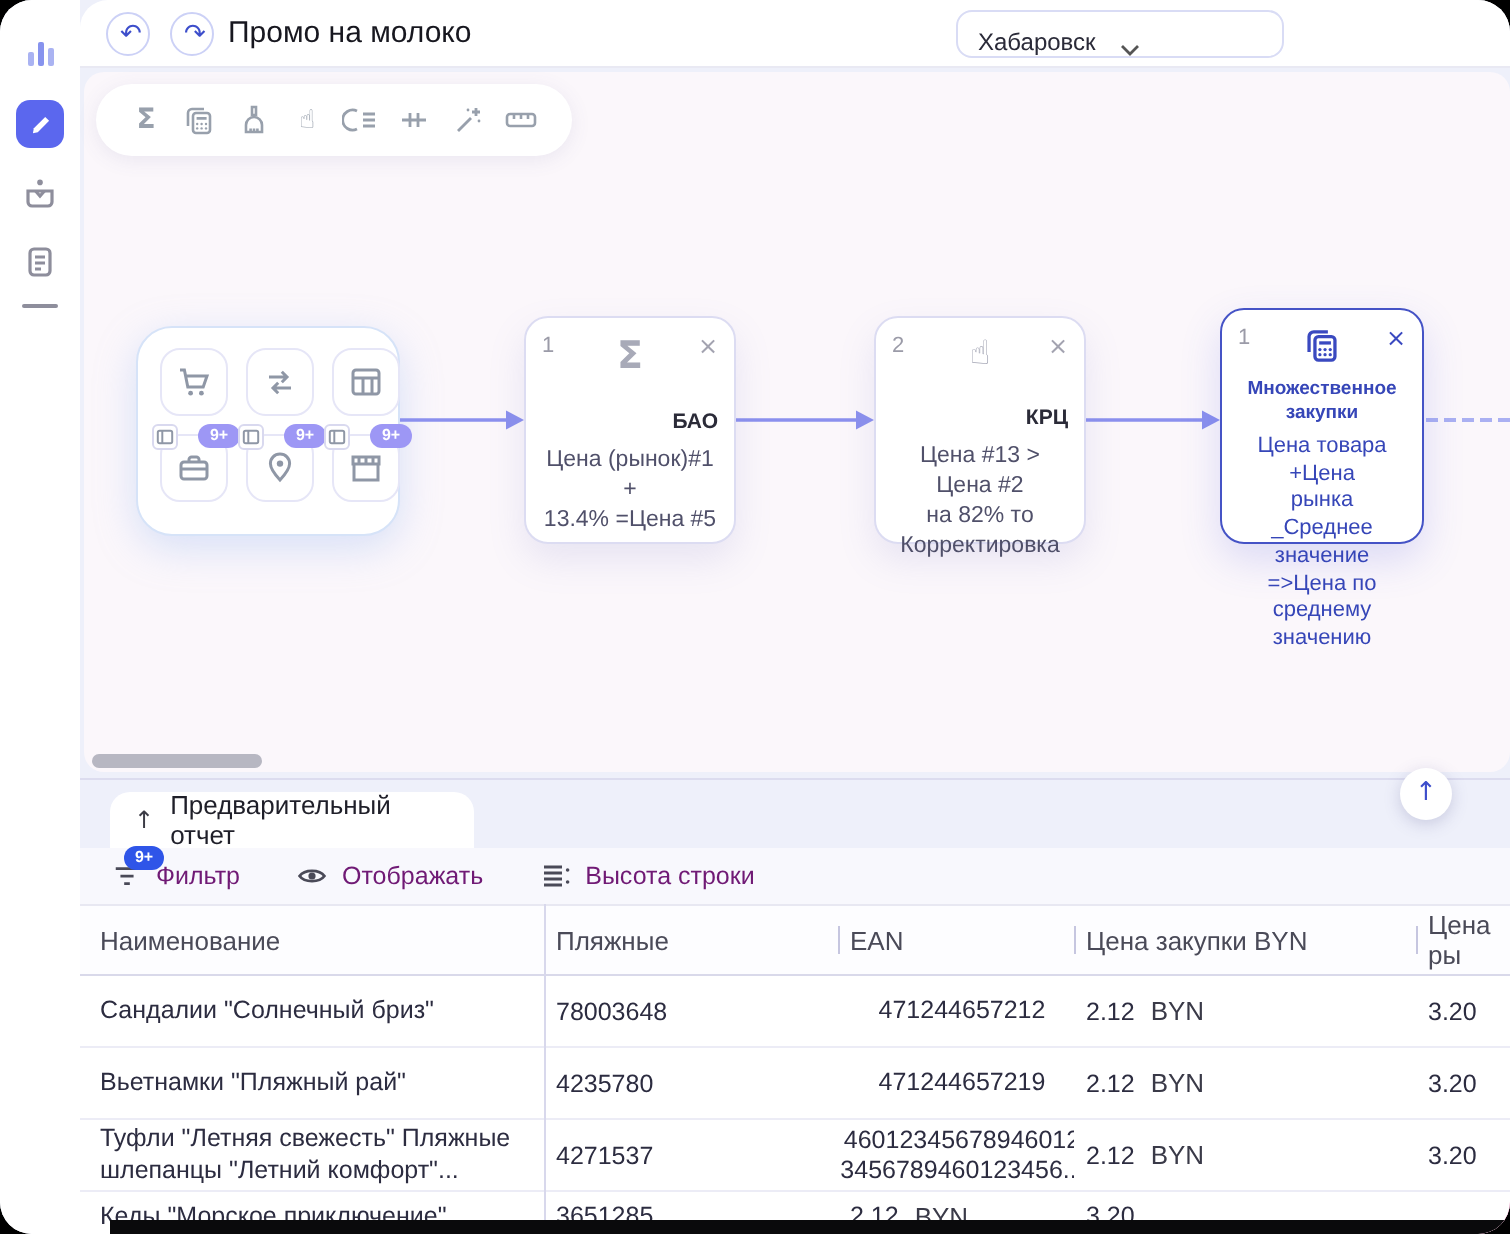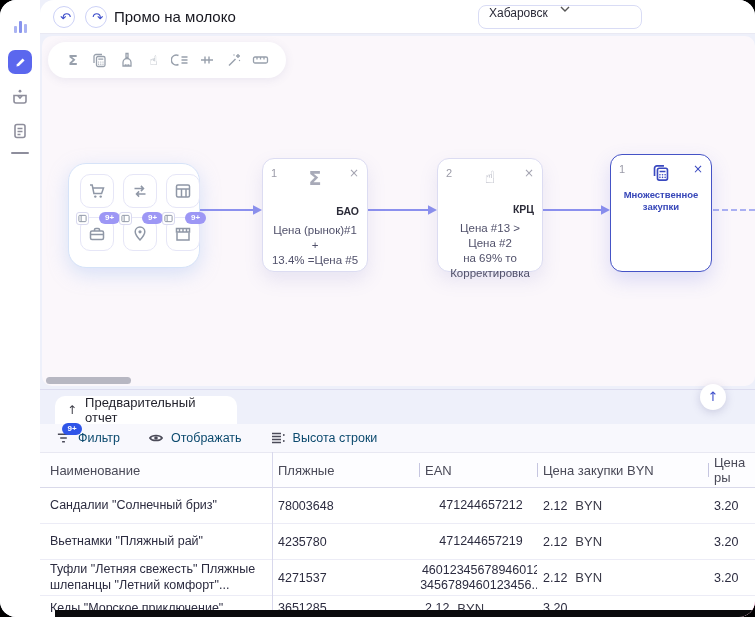--- a/index.html
+++ b/index.html
@@ -15,21 +15,21 @@
   #sidebar{position:absolute;left:0;top:0;width:40px;height:617px;background:#fff;}
   .side-icon{position:absolute;left:8px;width:24px;height:24px;display:flex;align-items:center;justify-content:center;border-radius:7px;cursor:pointer;}
   .side-icon.active{background:#5b67ee;}
   #side-divider{position:absolute;left:11px;top:152px;width:18px;height:2px;background:#8e8e9c;border-radius:1px;}
 
   
   #header{position:absolute;left:40px;top:0;width:715px;height:34px;background:#fff;border-top-left-radius:14px;border-bottom:1px solid #e9e9f3;}
   .circle-btn{position:absolute;top:6px;width:22px;height:22px;border-radius:50%;border:1px solid #ccd1f6;background:#fff;color:#3d4ecb;font-size:13px;line-height:20px;text-align:center;cursor:pointer;}
   #undo-btn{left:13px;}#redo-btn{left:45px;}
   #page-title{position:absolute;left:74px;top:8px;font-size:15px;font-weight:500;color:#17171f;}
-  #city-dropdown{position:absolute;left:438px;top:5px;width:164px;height:24px;border:1px solid #d9dcf5;border-radius:8px;background:#fff;display:flex;align-items:flex-start;padding:0 10px;cursor:pointer;}
+  #city-dropdown{position:absolute;left:438px;top:5px;width:164px;height:24px;border:1px solid #d9dcf5;border-radius:8px;background:#fff;display:flex;align-items:flex-end;padding:0 10px;cursor:pointer;}
   #city-dropdown span{font-size:12px;color:#2a2a38;flex:1;}
 
   
   #canvas{position:absolute;left:42px;top:36px;width:713px;height:350px;background:#fbf7fb;border-radius:10px;}
   #toolbar{position:absolute;left:48px;top:42px;width:238px;height:36px;background:#fff;border-radius:18px;box-shadow:0 2px 10px rgba(90,90,150,.10);display:flex;align-items:center;justify-content:space-between;padding:0 16px;}
   .tb-icon{width:18px;height:18px;display:flex;align-items:center;justify-content:center;color:#98a0ac;font-size:14px;font-weight:bold;cursor:pointer;}
 
   
   #palette{position:absolute;left:68px;top:163px;width:132px;height:105px;background:#fff;border:1px solid #d6e3f8;border-radius:18px;box-shadow:0 6px 20px rgba(150,180,240,.35);padding:10px 11px;display:grid;grid-template-columns:repeat(3,34px);grid-template-rows:34px 34px;gap:9px;cursor:pointer;}
   .pal-btn{position:relative;width:34px;height:34px;border:1px solid #e6e6f7;border-radius:10px;background:#fff;display:flex;align-items:center;justify-content:center;cursor:pointer;}
@@ -61,21 +61,21 @@
   #panel-separator{position:absolute;left:40px;top:389px;width:715px;height:1px;background:#dcdcef;}
   #expand-btn{position:absolute;left:700px;top:384px;width:26px;height:26px;border-radius:50%;background:#fff;box-shadow:0 2px 8px rgba(90,90,150,.25);color:#3d4ecb;font-size:13px;text-align:center;line-height:26px;cursor:pointer;}
 
   
   #report-tab{position:absolute;left:55px;top:396px;width:182px;height:28px;background:#fff;border-radius:10px 10px 0 0;display:flex;align-items:center;padding:0 12px;gap:8px;cursor:pointer;}
   #report-tab .arrow{font-size:12px;color:#3c3c46;}
   #report-tab .label{font-size:13px;color:#1f1f29;}
 
   #filter-bar{position:absolute;left:40px;top:424px;width:715px;height:28px;background:#f8f8fd;display:flex;align-items:center;padding-left:15px;gap:28px;}
   .ctrl{display:flex;align-items:center;gap:7px;cursor:pointer;}
-  .ctrl .lbl{font-size:12.5px;color:#0c4a6e;}
+  .ctrl .lbl{font-size:12.5px;color:#701a75;}
   .ctrl .ic{position:relative;width:16px;height:16px;display:flex;align-items:center;justify-content:center;color:#4a4a58;}
   .ctrl-badge{position:absolute;top:-7px;right:-11px;min-width:20px;height:12px;border-radius:7px;background:#2f55e8;color:#fff;font-size:8px;font-weight:bold;line-height:12px;text-align:center;padding:0 3px;}
 
   
   #table{position:absolute;left:40px;top:452px;width:715px;height:165px;background:#ec4899;}
   .tgrid{display:grid;grid-template-columns:232px 147px 118px 171px 1fr;}
   #thead{height:36px;border-top:1px solid #e8e8f2;border-bottom:1px solid #d9d9ea;background:#fdfdff;}
   #thead .th{display:flex;align-items:center;font-size:13px;color:#4a4a58;padding-left:6px;position:relative;cursor:pointer;}
   #thead .th:first-child{padding-left:10px;}
   #thead .th:not(:first-child)::before{content:"";position:absolute;left:0;top:10px;bottom:10px;width:1px;background:#c6c6e0;}
@@ -305,21 +305,21 @@
 
   <div class="node" id="node-krc">
     <div class="node-head">
       <span class="node-index">2</span>
       <span class="node-icon glyph" style="font-size:17px">☝</span>
       <span class="node-close glyph">×</span>
     </div>
     <div class="node-title">КРЦ</div>
     <div class="node-body">
       <span class="node-line">Цена #13 &gt; Цена #2</span>
-      <span class="node-line">на 69% то</span>
+      <span class="node-line">на 82% то</span>
       <span class="node-line">Корректировка</span>
     </div>
   </div>
 
   <div class="node" id="node-multi">
     <div class="node-head">
       <span class="node-index">1</span>
       <span class="node-icon">
         <svg width="20" height="20" viewBox="0 0 17 17" fill="none" stroke="#3a49c0" stroke-width="1.4">
             <path d="M3 11 V4.5 a2 2 0 0 1 2-2 h6"></path>
@@ -329,20 +329,26 @@
             <circle cx="9.8" cy="10" r="0.7" fill="#3a49c0" stroke="none"></circle>
             <circle cx="12" cy="10" r="0.7" fill="#3a49c0" stroke="none"></circle>
             <circle cx="7.6" cy="12.2" r="0.7" fill="#3a49c0" stroke="none"></circle>
             <circle cx="9.8" cy="12.2" r="0.7" fill="#3a49c0" stroke="none"></circle>
             <circle cx="12" cy="12.2" r="0.7" fill="#3a49c0" stroke="none"></circle>
           </svg>
       </span>
       <span class="node-close glyph">×</span>
     </div>
     <div class="node-title">Множественное закупки</div>
+    <div class="node-body">
+      <span class="node-line">Цена товара +Цена</span>
+      <span class="node-line">рынка _Среднее</span>
+      <span class="node-line">значение =&gt;Цена по</span>
+      <span class="node-line">среднему значению</span>
+    </div>
   </div>
 
   <div id="canvas-hscroll"></div>
   <div id="panel-separator"></div>
   <div id="expand-btn" class="glyph">↑</div>
 
   <div id="report-tab">
     <span class="arrow glyph">↑</span>
     <span class="label">Предварительный отчет</span>
   </div>

